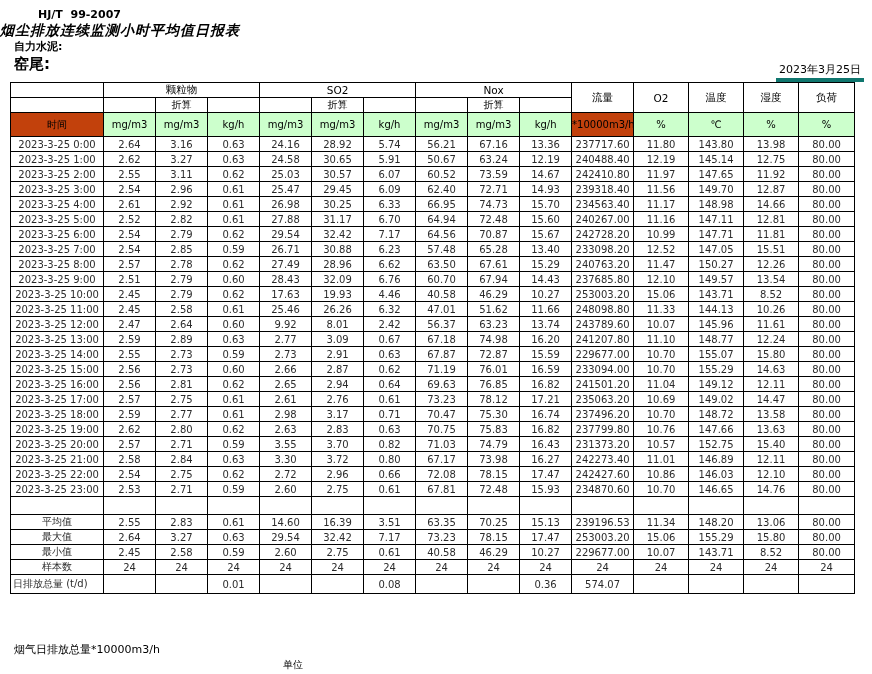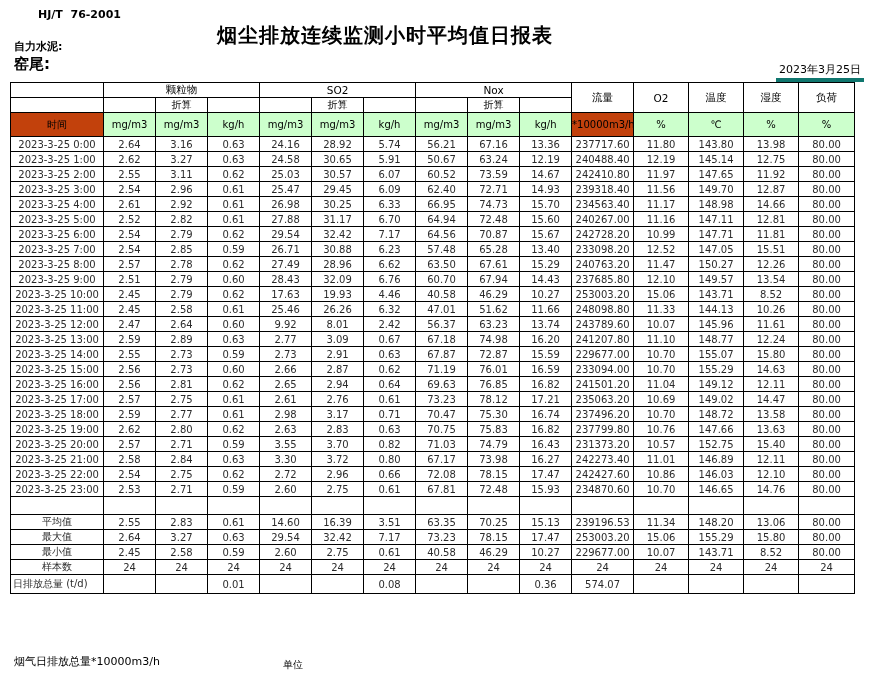--- a/index.html
+++ b/index.html
@@ -3,21 +3,21 @@
 <meta charset="utf-8">
 <style>
   * { box-sizing: border-box; }
   html,body { margin:0; padding:0; }
   body {
     width:872px; height:674px; background:#ffffff; position:relative;
     font-family:"DejaVu Sans","Liberation Sans",sans-serif; color:#000;
     overflow:hidden;
   }
   .std-code { position:absolute; top:8px; left:38px; font-size:11px; font-weight:bold; white-space:pre; }
-  .report-title { position:absolute; top:22px; left:0; width:770px; text-align:center; font-size:20px; font-weight:bold; letter-spacing:1px; }
+  .report-title { position:absolute; top:22px; left:0; width:770px; font-size:14px; font-weight:bold; letter-spacing:1px;font-style:italic; }
   .company-line { position:absolute; top:39px; left:14px; font-size:11px; font-weight:bold; }
   .kiln-line { position:absolute; top:55px; left:14px; font-size:15px; font-weight:bold; }
   .date-line { position:absolute; top:62px; right:8px; font-size:11px; border-bottom:4px solid #0f766e; padding:0 3px 1px 3px; }
 
   table.report {
     position:absolute; top:82px; left:10px; width:844px;
     border-collapse:collapse; table-layout:fixed;
   }
   table.report th, table.report td {
     border:1px solid #000; padding:0; text-align:center; vertical-align:middle;
@@ -27,28 +27,28 @@
   table.report th { color:#000; }
   tr.grp-row th { height:13px; font-size:10.5px; }
   tr.sub-row th { height:13px; font-size:10px; }
   tr.unit-row th { height:24px; background:#ccffcc; font-size:10px; }
   tbody tr { height:15px; }
   tbody tr.spacer { height:18px; }
   tbody tr.total-row { height:19px; }
   tbody tr.total-row td:first-child { text-align:left; padding-left:2px; }
   td.time-cell { font-size:10px;margin-top:16px; }
 
-  .foot-1 { position:absolute; top:642px; left:14px; font-size:11px;margin-top:12px; }
+  .foot-1 { position:absolute; top:642px; left:14px; font-size:11px; }
   .foot-2 { position:absolute; top:694px; left:14px; font-size:11px;text-align:center; }
   .foot-3 { position:absolute; top:658px; left:283px; font-size:10px;font-family:Liberation Mono, monospace; }
 </style>
 </head>
 <body>
 
-<div class="std-code">HJ/T  76-2001</div>
+<div class="std-code">HJ/T  99-2007</div>
 <div class="report-title">烟尘排放连续监测小时平均值日报表</div>
 <div class="company-line">自力水泥:</div>
 <div class="kiln-line">窑尾:</div>
 <div class="date-line">2023年3月25日</div>
 
 <table class="report">
   <colgroup>
     <col style="width:93px">
       <col style="width:52px">
       <col style="width:52px">

